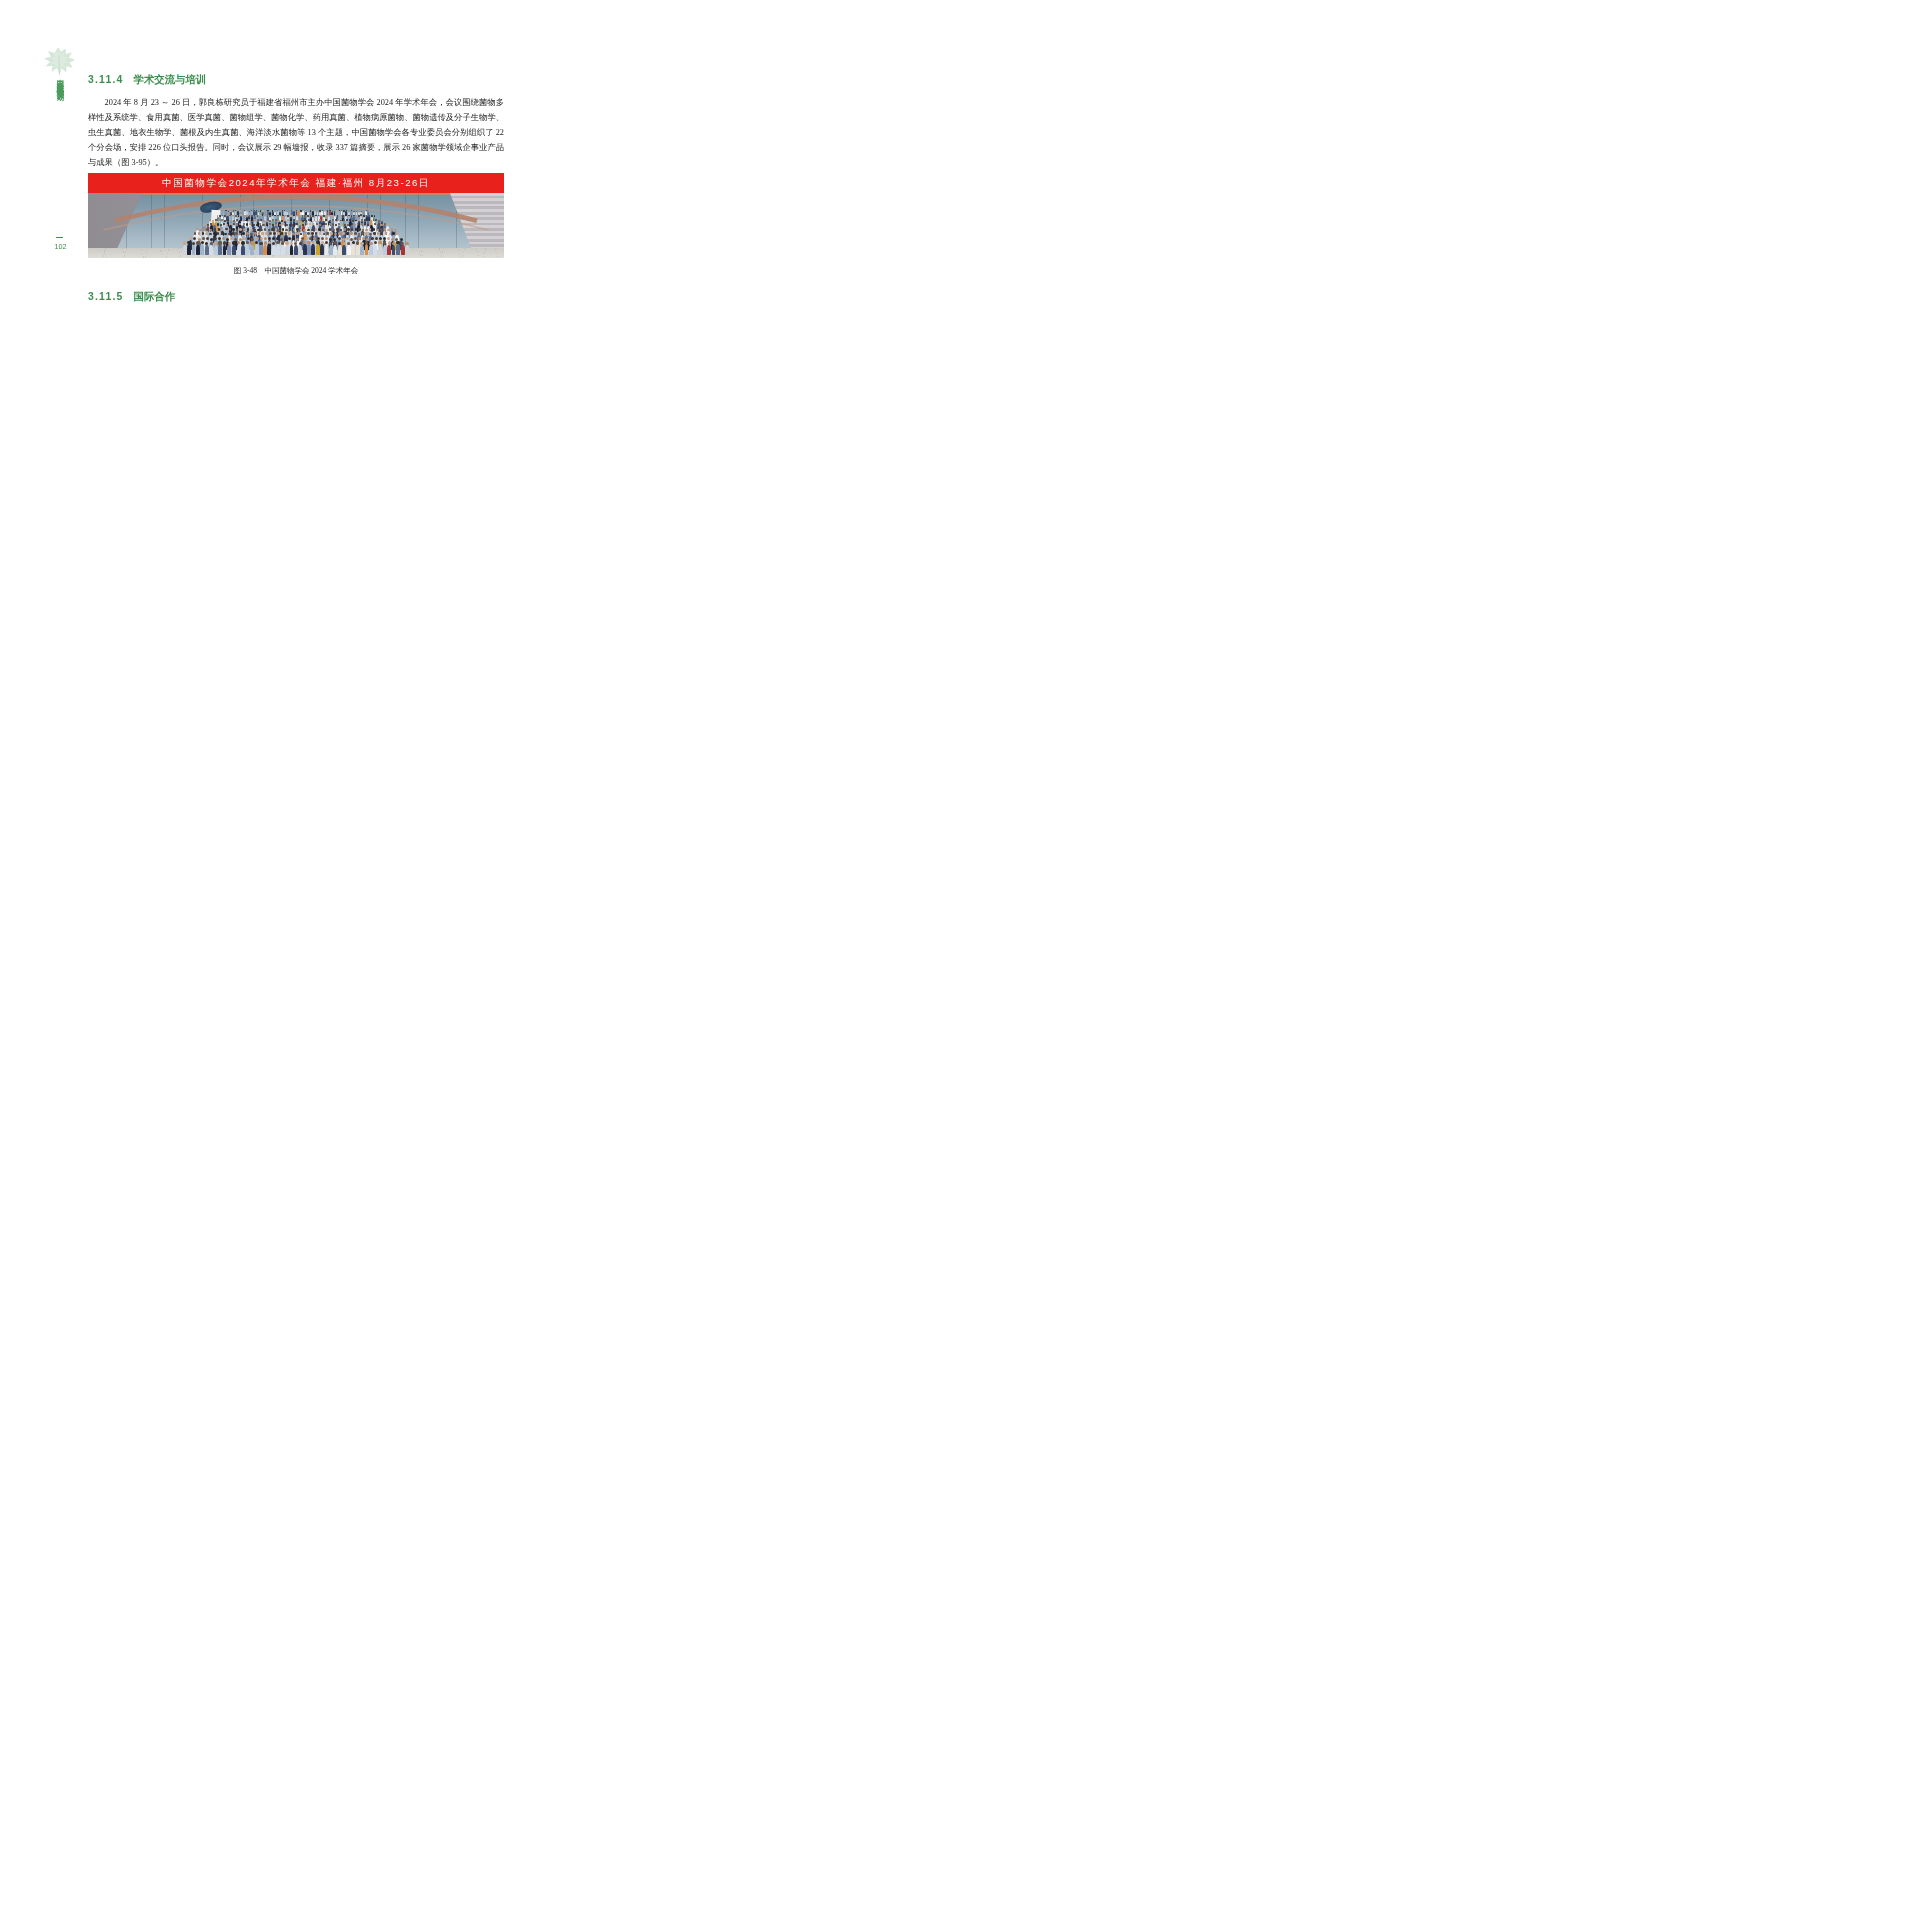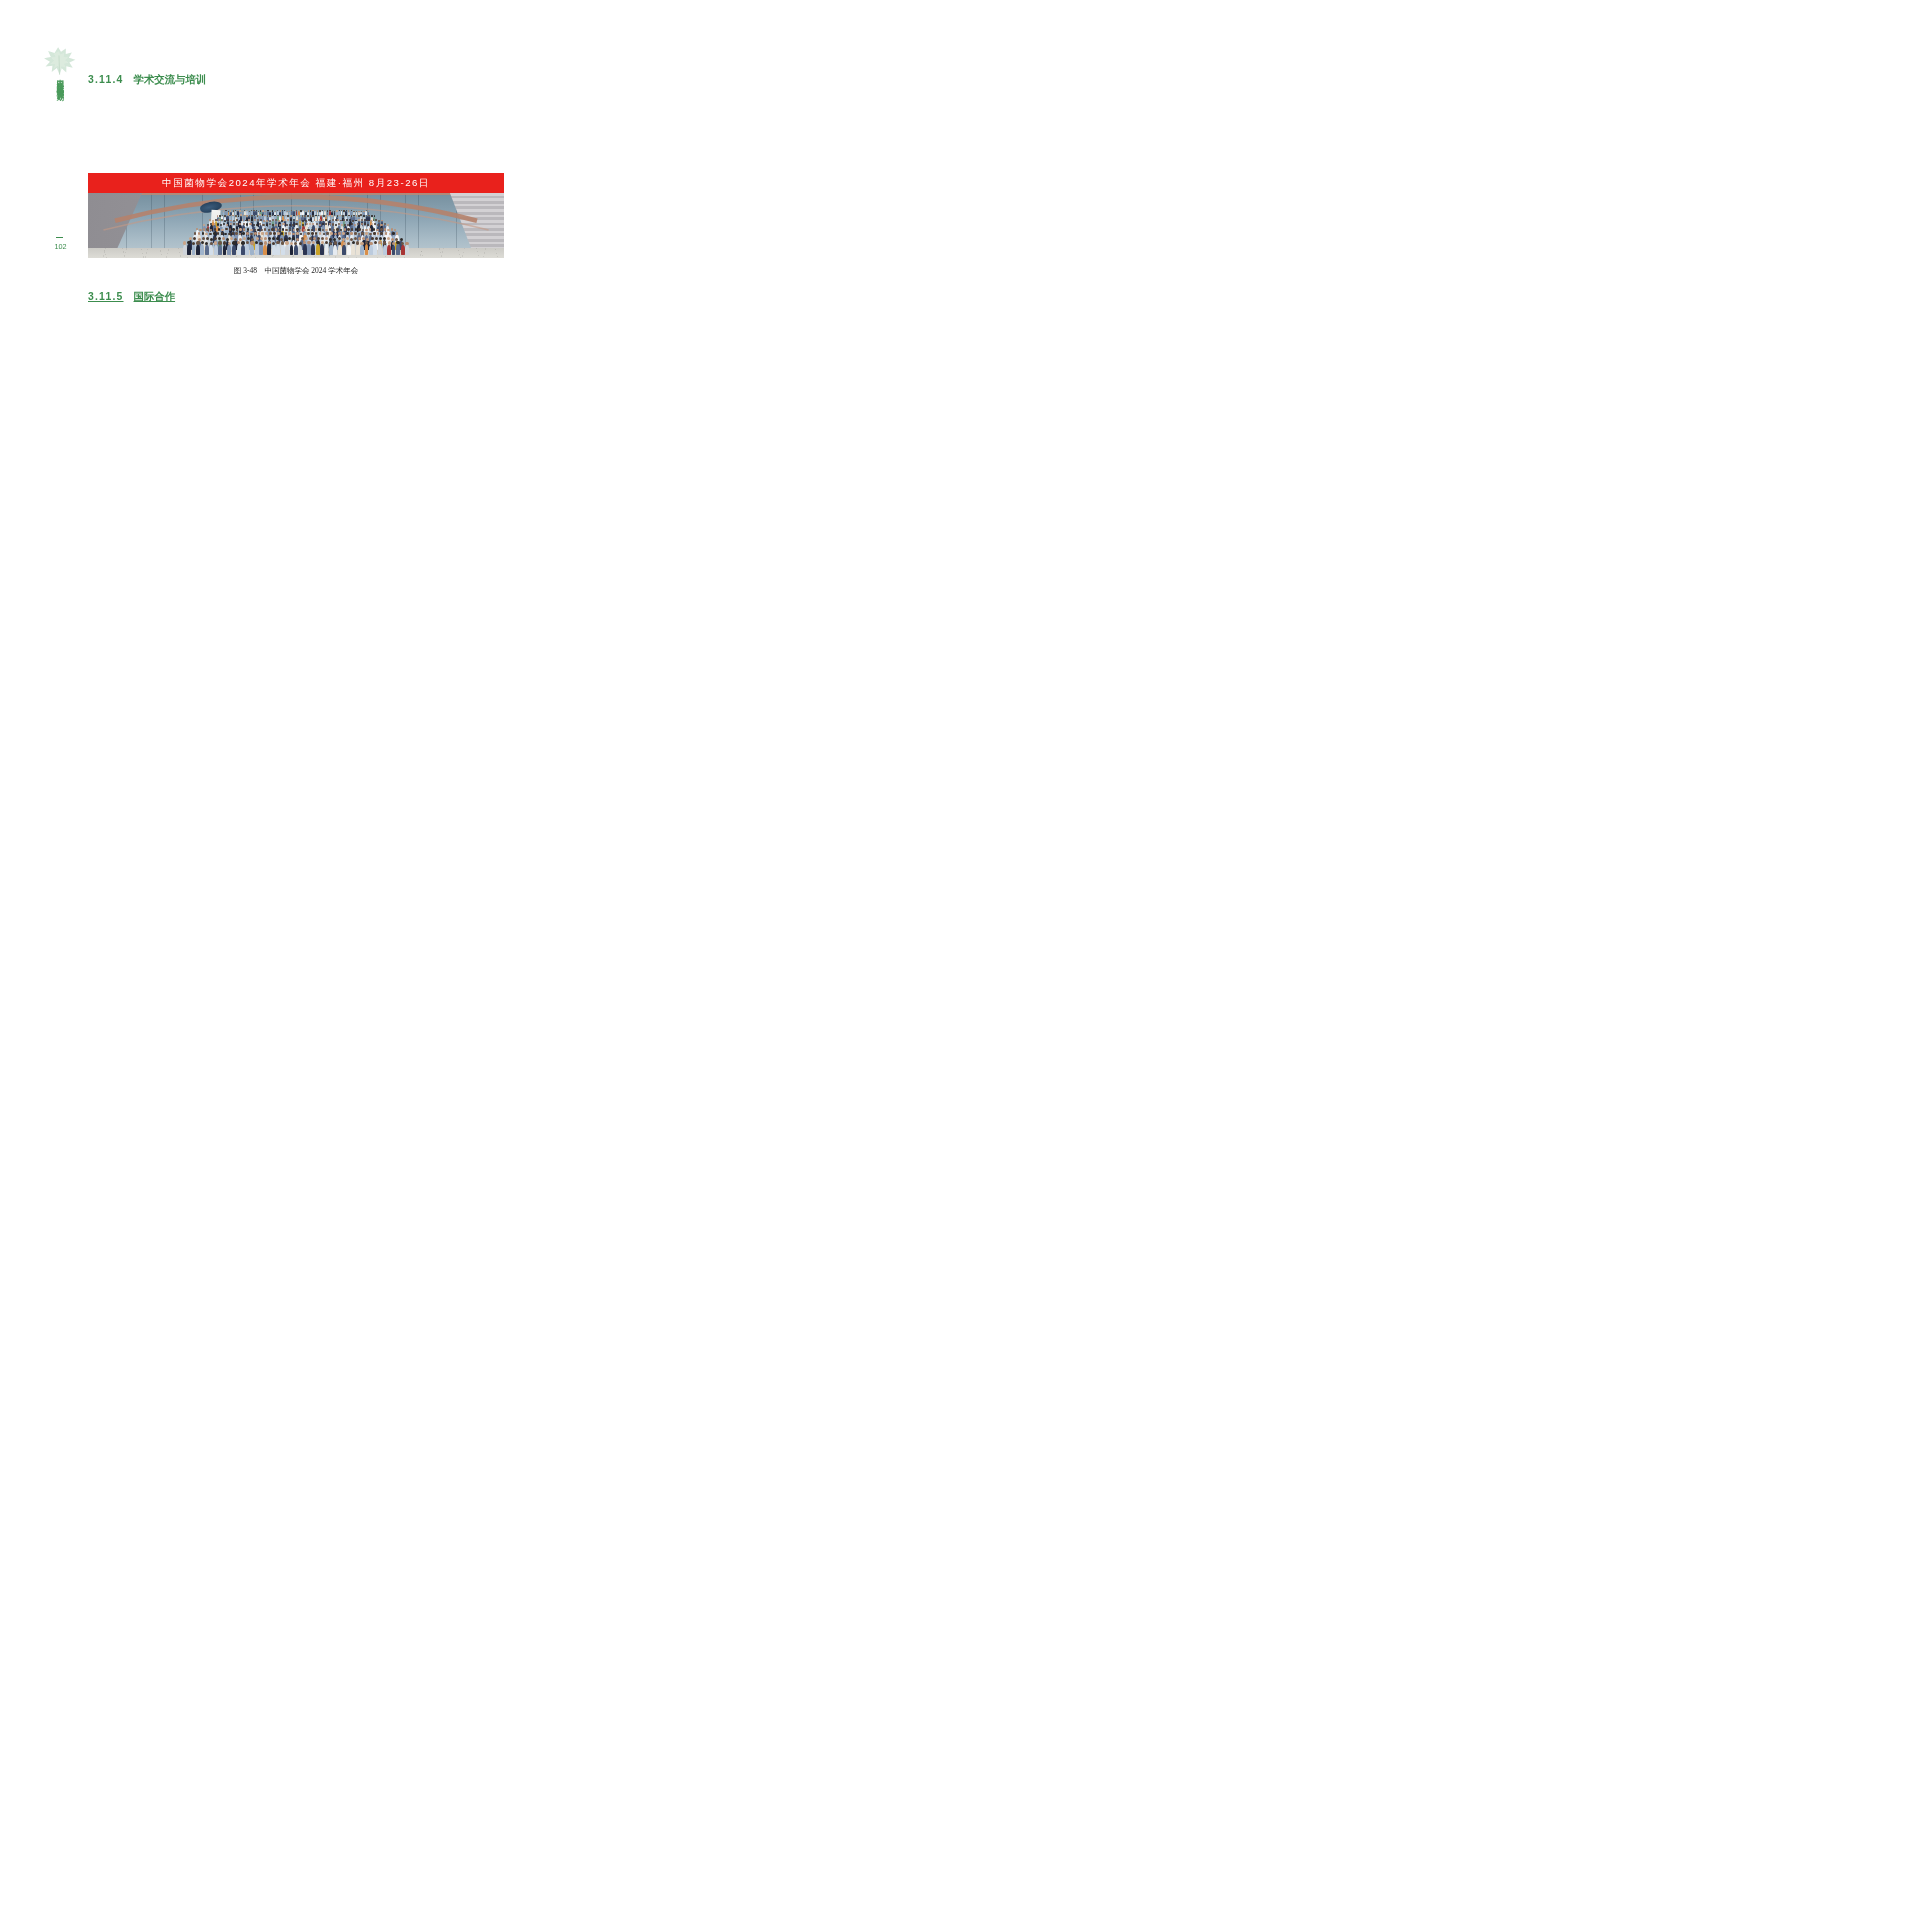--- a/index.html
+++ b/index.html
@@ -102,21 +102,21 @@
   }
   .crowd{position:absolute;left:0;top:0;width:100%;height:100%;}
   .crowd-row{position:absolute;left:1.5px;right:1.5px;display:flex;justify-content:center;align-items:flex-end;}
   .person{display:flex;flex-direction:column;align-items:center;}
   .person .head{border-radius:50%;}
   .person .torso{border-radius:45% 45% 12% 12%;}
   .fig-caption{
     position:absolute;left:88px;top:266px;width:416px;
     text-align:center;font-size:7.5px;color:var(--ink);
   }
-  #heading2{top:291px;text-decoration:underline;}
+  #heading2{top:291px;}
   #para2{top:313px;}
 </style>
 </head>
 <body>
 
 <div class="page">
 
   <svg class="leaf" viewBox="0 0 100 90">
     <path fill="var(--leaf)" opacity="0.85" d="M50 6 L57 20 L72 12 L70 28 L88 26 L78 40 L96 48 L78 54 L86 70 L68 64 L66 82 L54 68 L46 86 L40 66 L24 76 L28 58 L8 58 L22 46 L6 34 L26 32 L20 14 L38 22 Z"></path>
     <path fill="#ddecdf" opacity="0.8" d="M50 18 L55 28 L66 24 L63 36 L76 38 L66 46 L76 54 L62 56 L66 68 L54 62 L50 74 L44 60 L32 66 L36 54 L22 52 L34 44 L26 34 L40 34 L36 24 Z"></path>
@@ -125,20 +125,21 @@
 
   <div class="sidebar-title">中国科学院战略生物资源计划</div>
 
   <div class="pagenum-dash"></div>
   <div class="pagenum">102</div>
 
   <div class="content heading" id="heading1" style="position:absolute;">
     <span class="sec-num">3.11.4</span><span>学术交流与培训</span>
   </div>
 
+  <div class="content para" id="para1" style="position:absolute;">2024 年 8 月 23 ～ 26 日，郭良栋研究员于福建省福州市主办中国菌物学会 2024 年学术年会，会议围绕菌物多样性及系统学、食用真菌、医学真菌、菌物组学、菌物化学、药用真菌、植物病原菌物、菌物遗传及分子生物学、虫生真菌、地衣生物学、菌根及内生真菌、海洋淡水菌物等 13 个主题，中国菌物学会各专业委员会分别组织了 22 个分会场，安排 226 位口头报告。同时，会议展示 29 幅墙报，收录 337 篇摘要，展示 26 家菌物学领域企事业产品与成果（图 3-95）。</div>
 
   <div class="content" id="figure" style="position:absolute;">
     <div class="fig-banner">
       <span class="banner-text">中国菌物学会2024年学术年会 福建·福州 8月23-26日</span>
     </div>
     <div class="photo">
       <div class="mullions"></div>
       <div class="roofline"></div>
       <div class="wall-left"></div>
       <div class="wall-right"></div>

